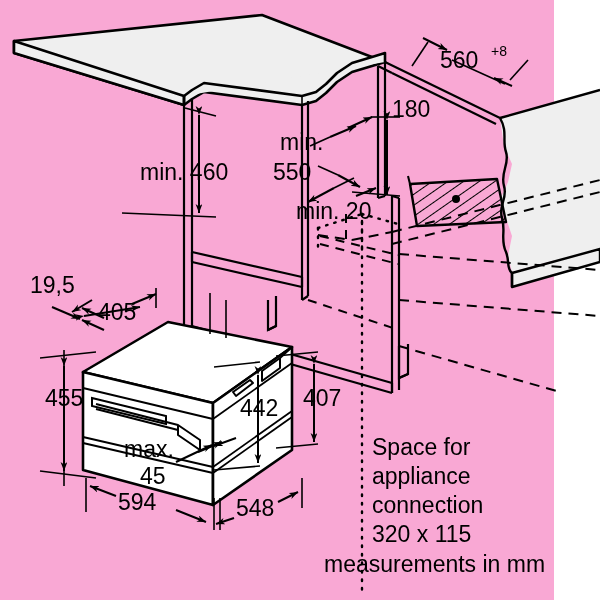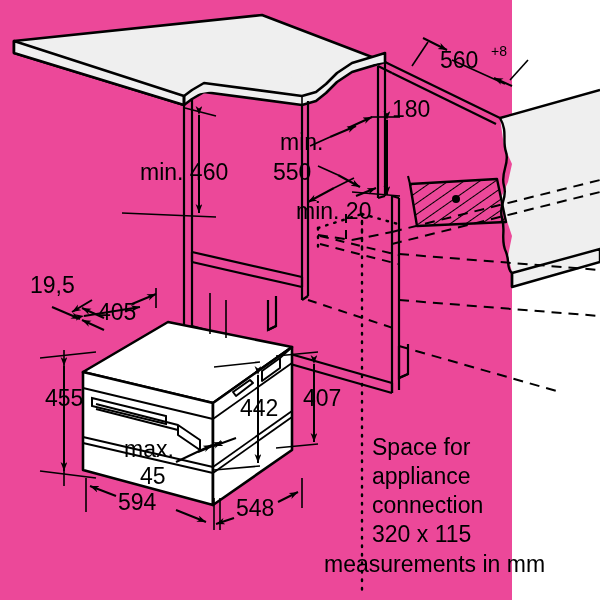--- a/index.html
+++ b/index.html
@@ -1,17 +1,17 @@
 <!DOCTYPE html>
 <html><head>
 <meta charset="utf-8">
 <style>
   html,body{margin:0;padding:0;background:#fff;}
   body{width:600px;height:600px;overflow:hidden;font-family:"Liberation Sans",sans-serif;}
-  #stage{position:relative;width:512px;height:600px;background:#ec4899;}
+  #stage{position:relative;width:512px;height:600px;background:#f9a8d4;padding-left:42px;}
   svg#drawing{position:absolute;left:0;top:0;width:600px;height:600px;display:block;}
   .dimtext{font-family:"Liberation Sans",sans-serif;font-size:23px;fill:#000;}
   .dimtext.sup{font-size:14px;}
   .notetext{font-family:"Liberation Sans",sans-serif;font-size:23px;fill:#000;}
 </style>
 </head>
 <body>
 
 <div id="stage">
 <svg id="drawing" viewBox="0 0 600 600">

